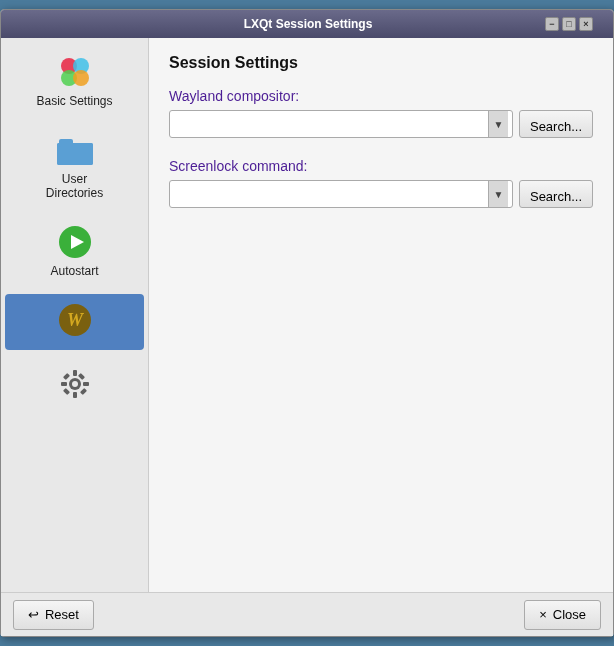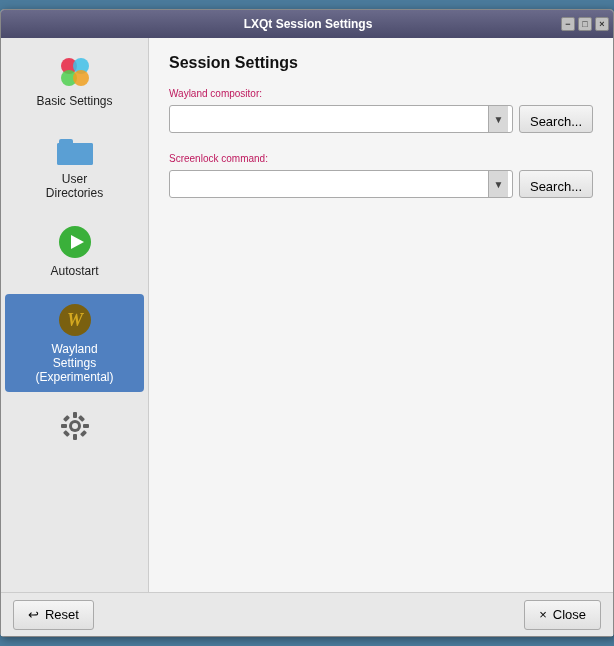--- a/index.html
+++ b/index.html
@@ -27,21 +27,21 @@
       border-radius: 4px;
       box-shadow: 2px 2px 8px rgba(0,0,0,0.4);
       display: flex;
       flex-direction: column;
     }
 
     .titlebar {
       background: linear-gradient(to bottom, #6a6a8a, #4a4a6a);
       color: white;
       text-align: center;
-      padding: 4px 4px;
+      padding: 4px 20px;
       font-size: 12px;
       font-weight: bold;
       display: flex;
       align-items: center;
       justify-content: space-between;
       border-radius: 3px 3px 0 0;
       height: 28px;
     }
 
     .titlebar-title {
@@ -123,22 +123,22 @@
       font-weight: bold;
       color: #111;
       margin-bottom: 16px;
     }
 
     .field-group {
       margin-bottom: 20px;
     }
 
     .field-label {
-      font-size: 10px;
-      color: #be185d;
+      font-size: 14px;
+      color: #4c1d95;
       margin-bottom: 6px;
     }
 
     .field-row {
       display: flex;
       align-items: center;
       gap: 6px;
     }
 
     .combo-input {
@@ -260,21 +260,20 @@
         <span>Autostart</span>
       </div>
 
       <div class="sidebar-item active">
         <div class="sidebar-icon">
           <svg width="34" height="34" viewBox="0 0 34 34">
             <circle cx="17" cy="17" r="16" fill="#7a6010"></circle>
             <text x="17" y="23" text-anchor="middle" font-size="18" font-weight="bold" font-style="italic" fill="#d4a820" font-family="serif">W</text>
           </svg>
         </div>
-        <span>Wayland<br>Settings<br>(Experimental)</span>
       </div>
 
       <div class="sidebar-item">
         <div class="sidebar-icon">
           <svg width="34" height="34" viewBox="0 0 34 34">
             <circle cx="17" cy="17" r="6" fill="#606060"></circle>
             <circle cx="17" cy="17" r="3" fill="#e8e8e8"></circle>
 
             <rect x="15" y="3" width="4" height="6" rx="1" fill="#606060"></rect>
             <rect x="15" y="25" width="4" height="6" rx="1" fill="#606060"></rect>

